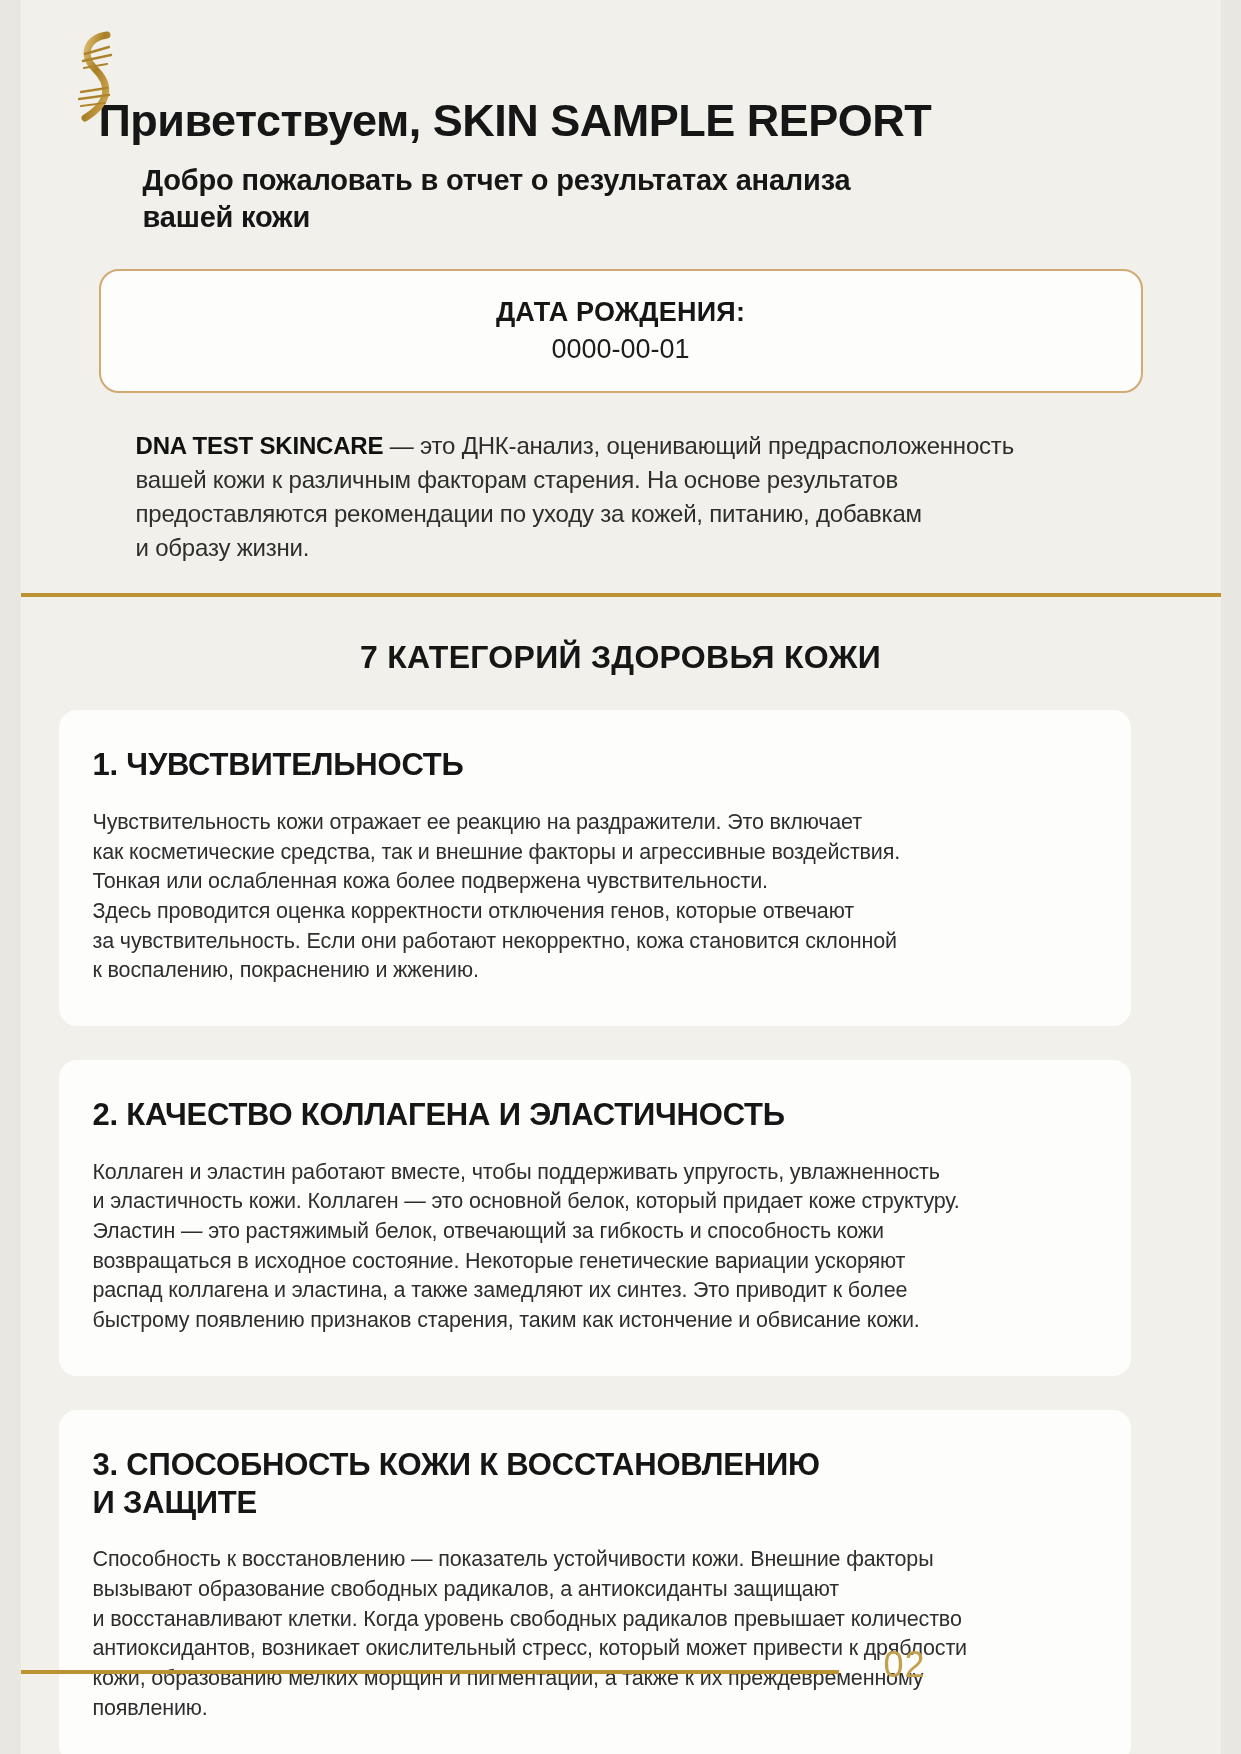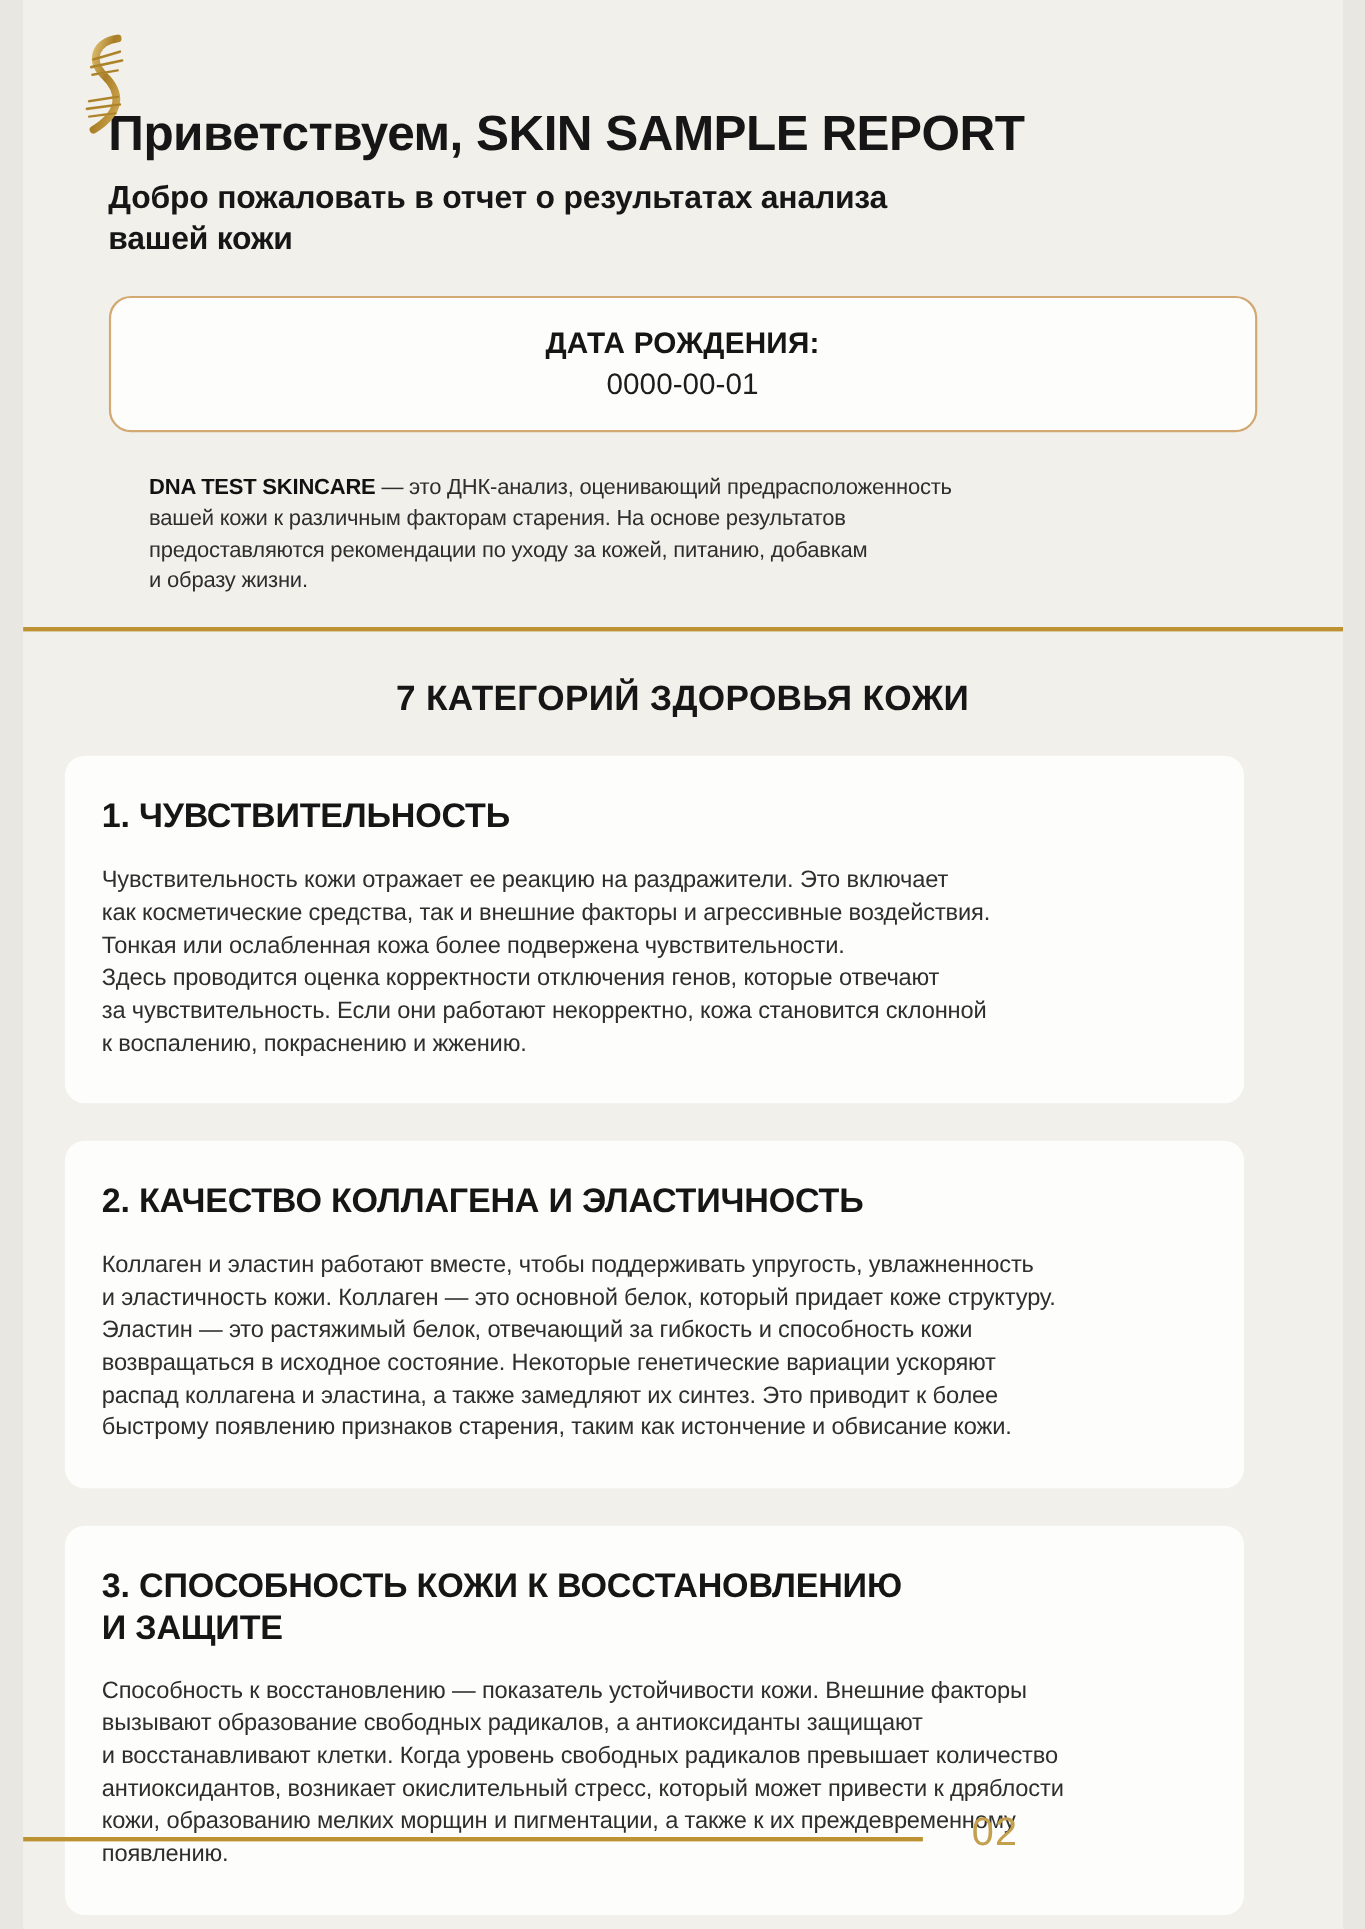--- a/index.html
+++ b/index.html
@@ -23,37 +23,37 @@
   }
   .logo{position:absolute;left:46px;top:30px;width:58px;height:94px;}
   .header{padding:96px 78px 0 78px;}
   .title{
     font-size:45px;font-weight:800;color:var(--ink);
     letter-spacing:-0.5px;line-height:1.1;
   }
   .subtitle{
     margin-top:16px;
     font-size:29px;font-weight:700;color:var(--ink);
-    line-height:1.3;white-space:pre-line;letter-spacing:-0.2px;
+    line-height:1.3;white-space:pre-line;letter-spacing:-0.2px;margin-left:44px;
   }
   .info-box{
     margin:32px 78px 0 78px;
     background:#fdfdfc;
     border:2px solid var(--tan);
     border-radius:20px;
     display:flex;align-items:center;
     padding:26px 26px;
     gap:32px;
   }
   .info-col{flex:1;text-align:center;}
   .info-label{font-size:27px;font-weight:700;color:var(--ink);letter-spacing:0.2px;}
   .info-value{font-size:27px;font-weight:400;color:#1d1d1d;margin-top:6px;}
   .intro{
     margin:36px 90px 0 115px;
-    font-size:20px;color:var(--body-ink);
+    font-size:24px;color:var(--body-ink);
     line-height:1.42;white-space:pre-line;letter-spacing:-0.2px;
   }
   .intro strong{color:#111;font-weight:700;}
   .divider{margin-top:28px;height:4px;width:100%;background:var(--gold);}
   .section-title{
     margin-top:42px;text-align:center;
     font-size:32px;font-weight:700;color:var(--ink);letter-spacing:0.3px;
   }
   .card{
     margin:34px 90px 0 38px;

